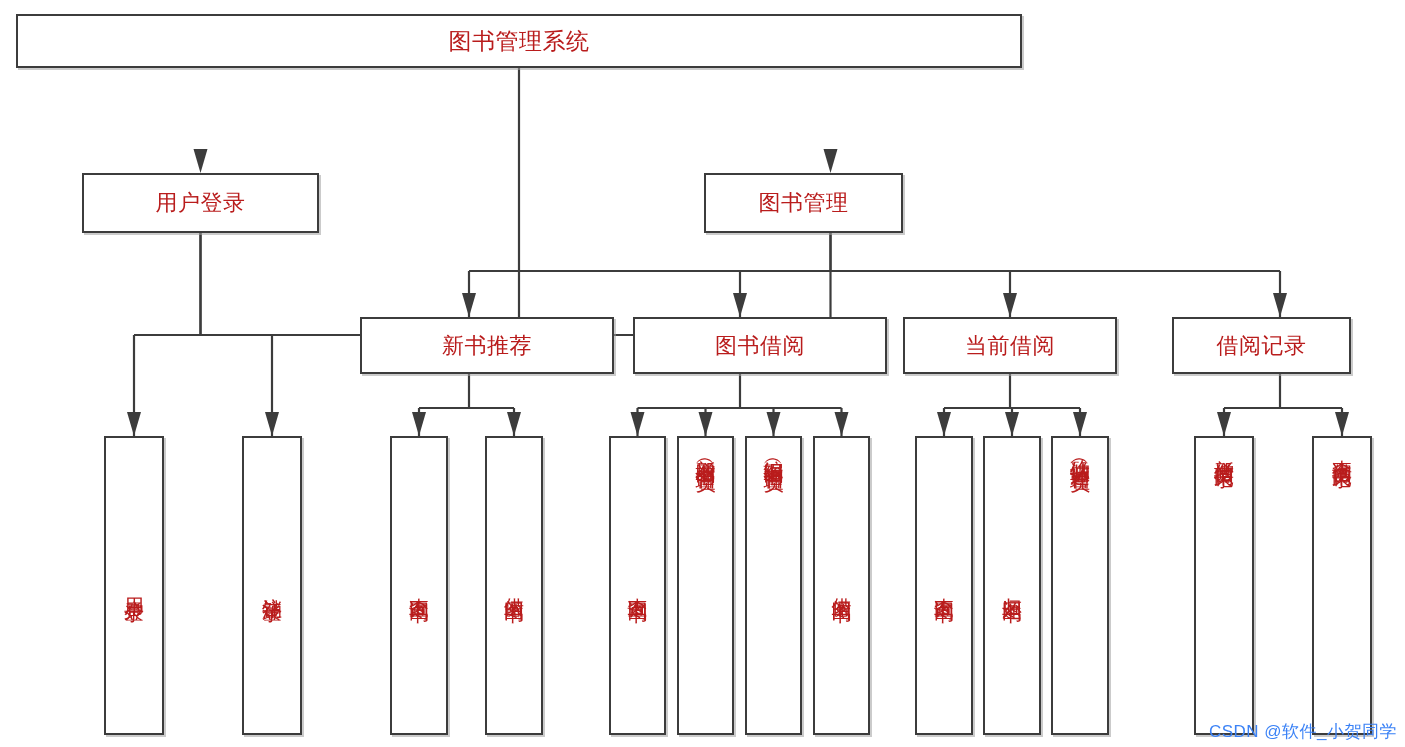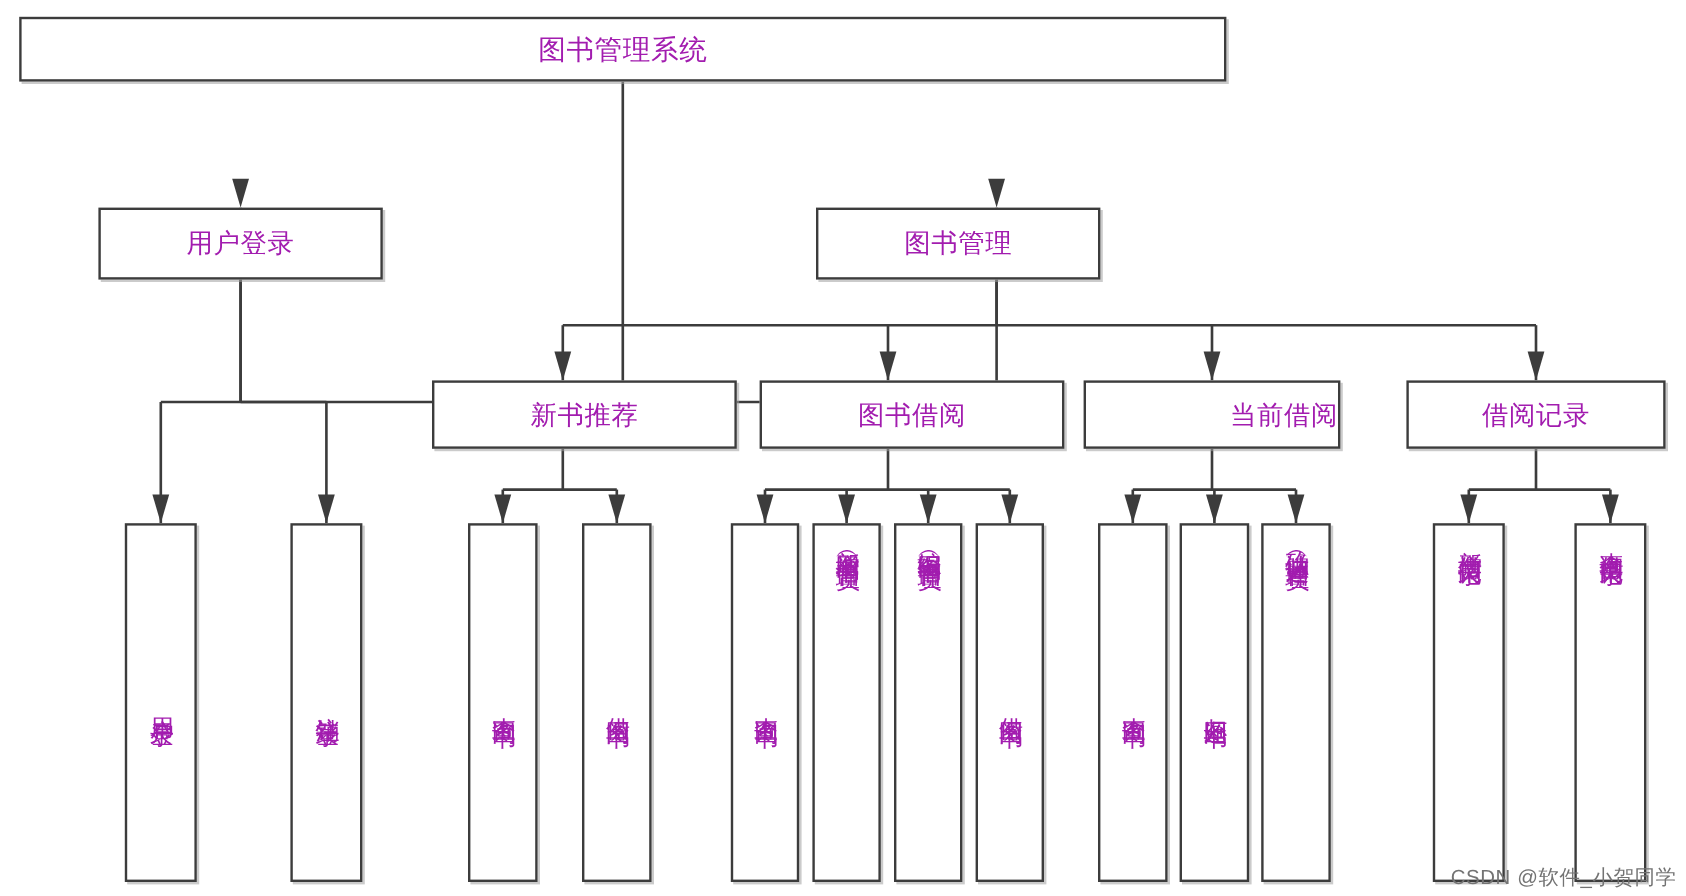--- a/index.html
+++ b/index.html
@@ -28,21 +28,21 @@
     display: flex;
     align-items: center;
     justify-content: center;
     color: #1d1d1d;
   }
   .node-label {
     font-size: 21px;
     line-height: 1.15;
     letter-spacing: 0.5px;
     white-space: nowrap;
-    color: #a21caf;
+    color: #b91c1c;
   }
   .node.level-0 .node-label { font-size: 23px; }
   .node.level-1 .node-label { font-size: 22px; }
   .node.level-2 .node-label { font-size: 22px; }
   .node.leaf {
     align-items: flex-start;
     justify-content: center;
     padding-top: 6px;
   }
   .node.leaf .node-label {
@@ -77,21 +77,21 @@
   }
   .conn-arrow {
     fill: #3c3c3c;
     stroke: none;
   }
   #watermark {
     position: absolute;
     right: 8px;
     bottom: 4px;
     font-size: 17px;
-    color: #737373;
+    color: #3b82f6;
     white-space: nowrap;
     letter-spacing: 0.5px;
   }
 </style>
 </head>
 <body>
 
 <div id="diagram-root">
   <svg id="connectors" viewBox="0 0 1405 747">
       <line x1="519" y1="68" x2="519" y2="335" class="conn-line"></line>
@@ -147,33 +147,33 @@
       <line x1="1342" y1="408" x2="1342" y2="436" class="conn-line"></line>
       <polygon points="1335,412 1349,412 1342,436" class="conn-arrow"></polygon>
     </svg>
   <div id="nodes-layer">
       <div class="node level-0" style="left: 16px; top: 14px; width: 1006px; height: 54px;">
         <span class="node-label">图书管理系统</span>
       </div>
       <div class="node level-1" style="left: 82px; top: 173px; width: 237px; height: 60px;">
         <span class="node-label">用户登录</span>
       </div>
-      <div class="node level-1" style="left: 680px; top: 173px; width: 237px; height: 60px; align-items: center;">
+      <div class="node level-1" style="left: 704px; top: 173px; width: 199px; height: 60px; align-items: center;">
         <span class="node-label">图书管理</span>
       </div>
       <div class="node level-2" style="left: 360px; top: 317px; width: 254px; height: 57px;">
         <span class="node-label">新书推荐</span>
       </div>
       <div class="node level-2" style="left: 633px; top: 317px; width: 254px; height: 57px;">
         <span class="node-label">图书借阅</span>
       </div>
-      <div class="node level-2" style="left: 903px; top: 317px; width: 214px; height: 57px; justify-content: flex-end;">
+      <div class="node level-2" style="left: 903px; top: 317px; width: 214px; height: 57px;">
         <span class="node-label">当前借阅</span>
       </div>
-      <div class="node level-2" style="left: 1172px; top: 317px; width: 216px; height: 57px;">
+      <div class="node level-2" style="left: 1172px; top: 317px; width: 179px; height: 57px;">
         <span class="node-label">借阅记录</span>
       </div>
       <div class="node level-3 leaf centered-text" style="left: 104px; top: 436px; width: 60px; height: 299px;">
         <span class="node-label">用户登录</span>
       </div>
       <div class="node level-3 leaf centered-text" style="left: 242px; top: 436px; width: 60px; height: 299px;">
         <span class="node-label">注销登录</span>
       </div>
       <div class="node level-3 leaf centered-text" style="left: 390px; top: 436px; width: 58px; height: 299px;">
         <span class="node-label">查询图书</span>

